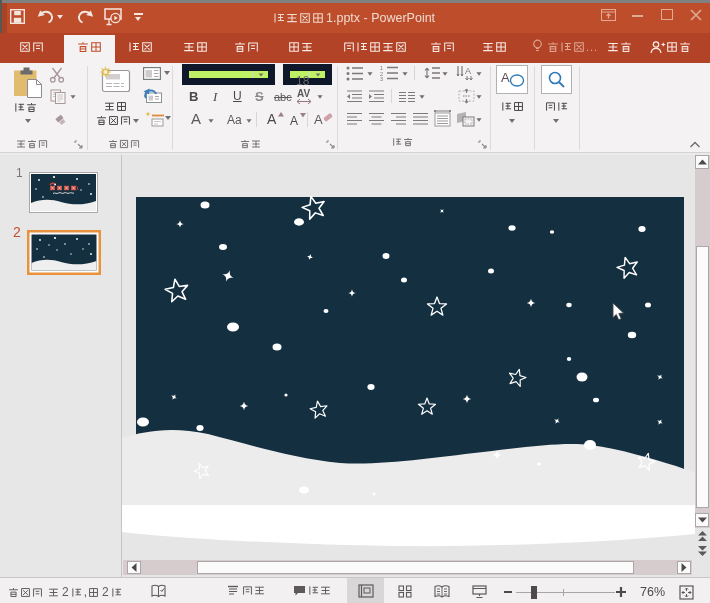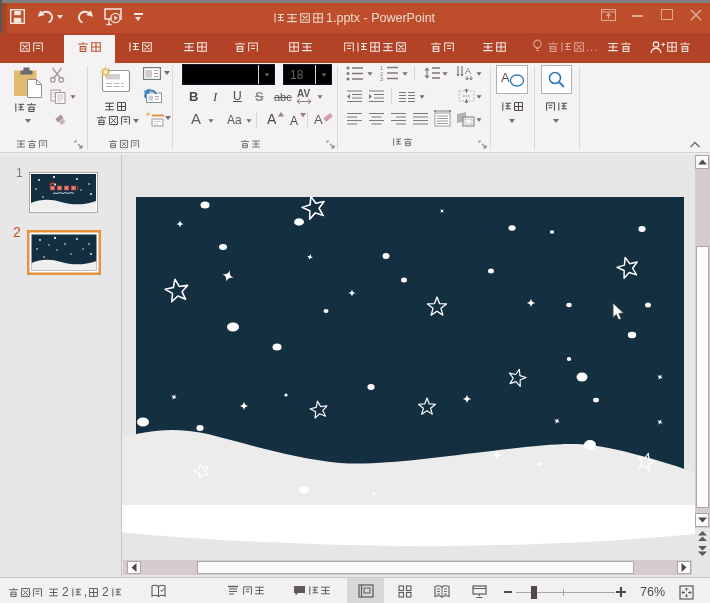--- a/index.html
+++ b/index.html
@@ -4,21 +4,21 @@
 *{margin:0;padding:0;box-sizing:border-box}
 html,body{width:710px;height:603px;overflow:hidden;background:#e7e6e6;font-family:"Liberation Sans",sans-serif}
 #app{position:relative;width:602px;height:603px}
 .ab{position:absolute}
 .cj{display:inline-flex;align-items:center}
 .cj svg{display:block;margin-right:1px}
 .cj svg:last-child{margin-right:0}
 .g path{fill:none;stroke:currentColor;stroke-width:1.05}
 .dn{width:0;height:0;border-left:3px solid transparent;border-right:3px solid transparent;border-top:4px solid #736e6f}
 .sep{position:absolute;top:66px;width:1px;height:84px;background:#dcd9da}
-.combo{position:absolute;background:#000000;border:1px solid #0f172a}
+.combo{position:absolute;background:#bef264;border:7px solid #0f172a}
 .cbtn{position:absolute;right:0;top:0;bottom:0;width:16px;border-left:1px solid #d9d6d7;display:flex;align-items:center;justify-content:center}
 .sbx{position:absolute;background:#fcfbfb;border:1px solid #aba7a8;display:flex;align-items:center;justify-content:center}
 </style>
 </head>
 <body>
 <div id="app">
 <svg width="0" height="0" style="position:absolute">
 <defs>
 <symbol id="ga" viewBox="0 0 12 12" class="g">
           <path d="M1.7 1.7H10.3V10.3H1.7Z M1.7 6H10.3M6 1.7V10.3" fill="none" stroke="currentColor" stroke-width="1.05"></path>

